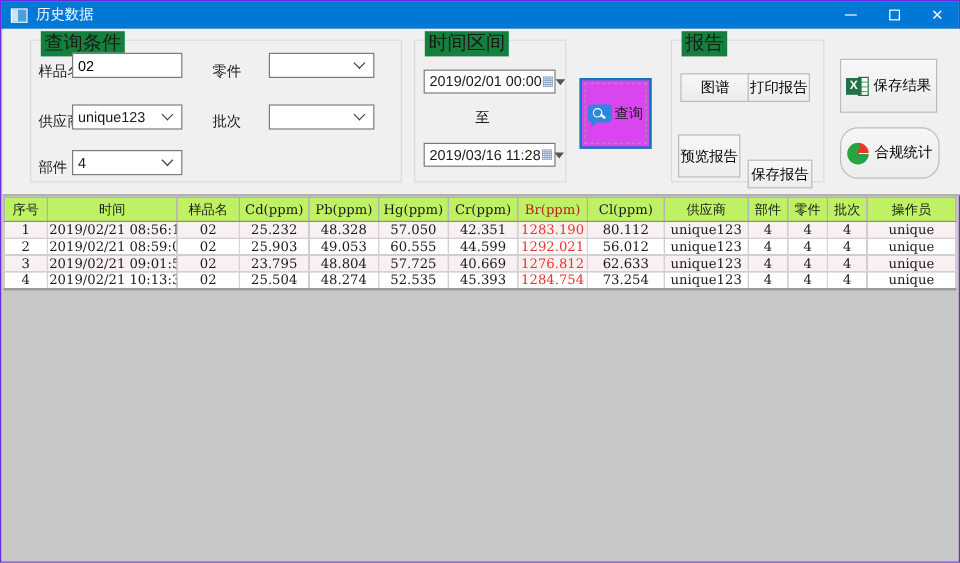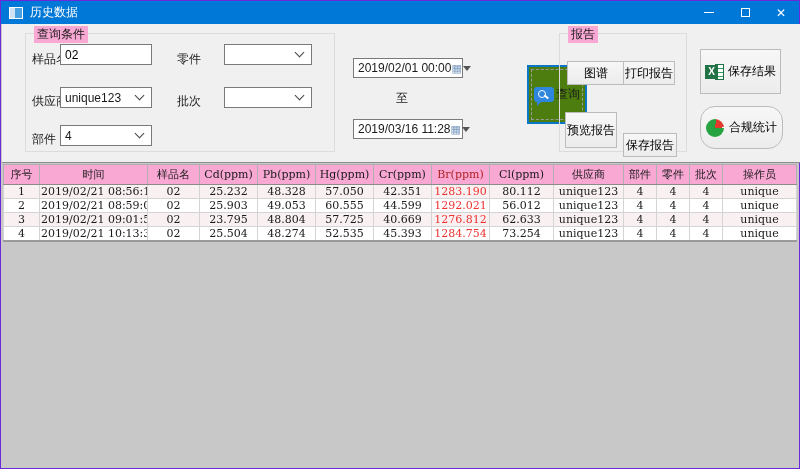--- a/index.html
+++ b/index.html
@@ -16,42 +16,42 @@
   .win-controls { position:absolute; right:0; top:0; height:23px; display:flex; }
   .win-btn { width:36px; height:23px; display:flex; align-items:center; justify-content:center; color:#fff; cursor:default; }
   .glyph-min { width:10px; height:1px; background:#fff; display:inline-block; }
   .glyph-max { width:9px; height:9px; border:1px solid #fff; display:inline-block; }
   .glyph-close { font-size:12px; line-height:1; }
 
   
   .panel { position:absolute; left:1px; top:23px; width:798px; height:139px; background:#f0f0f0; border-bottom:1px solid #8c8c8c; }
 
   .groupbox { position:absolute; border:1px solid #dcdcdc; }
-  .groupbox .gb-label { position:absolute; top:-8px; left:8px; background:#f9a8d4; padding:0 3px; font-size:12px; }
+  .groupbox .gb-label { position:absolute; top:-8px; left:8px; background:#15803d; padding:0 3px; font-size:16px; }
 
   .field-label { position:absolute; font-size:12px; }
 
   .textbox { position:absolute; height:21px; background:#fff; border:1px solid #7a7a7a; font-size:12px;
              padding:0 4px; font-family:"Liberation Sans",sans-serif; }
   .combo { position:absolute; height:21px; background:#fff; border:1px solid #7a7a7a; display:flex; align-items:center; }
   .combo .combo-text { flex:1; padding-left:4px; font-size:12px; white-space:nowrap; overflow:hidden; }
   .chevron { width:7px; height:7px; border-right:1.4px solid #444; border-bottom:1.4px solid #444;
              transform:rotate(45deg); margin-right:8px; margin-top:-4px; }
 
   .datepicker { position:absolute; height:20px; background:#fff; border:1px solid #7a7a7a; display:flex; align-items:center; }
   .datepicker .dp-text { flex:1; padding-left:4px; font-size:12px; white-space:nowrap; }
   .cal-icon { color:#7d9cc0; font-size:11px; line-height:1; margin-right:1px; }
   .dp-arrow { width:0; height:0; border-left:4px solid transparent; border-right:4px solid transparent;
               border-top:5px solid #555; margin-right:4px; }
 
   .btn { position:absolute; background:linear-gradient(#f7f7f7,#ececec); border:1px solid #bcbcbc;
          display:flex; align-items:center; justify-content:center; font-size:12px; cursor:default; }
 
-  .query-btn { position:absolute; left:482px; top:64px; width:60px; height:59px; background:#4d7c0f;
-               border:2px solid #0b76c4; display:flex; align-items:center; justify-content:center;margin-left:44px; }
+  .query-btn { position:absolute; left:482px; top:64px; width:60px; height:59px; background:#d946ef;
+               border:2px solid #0b76c4; display:flex; align-items:center; justify-content:center; }
   .query-btn .focus-rect { position:absolute; inset:2px; border:1px dashed #9a9a9a; }
   .bubble-icon { position:relative; width:20px; height:15px; background:#2e86de; border-radius:3px; margin-right:2px; }
   .bubble-icon::before { content:""; position:absolute; left:4px; top:3px; width:6px; height:6px;
                          border:1.5px solid #fff; border-radius:50%; }
   .bubble-icon::after { content:""; position:absolute; left:10px; top:9px; width:5px; height:1.5px;
                         background:#fff; transform:rotate(40deg); }
   .bubble-tail { position:absolute; left:3px; bottom:-4px; width:0; height:0;
                  border-left:5px solid #2e86de; border-bottom:5px solid transparent; }
 
   .excel-icon { position:relative; width:19px; height:16px; margin-right:4px; }
@@ -60,21 +60,21 @@
                        background-size:100% 4px; background-position:0 3px; }
   .excel-icon .xbox { position:absolute; left:0; top:1px; width:13px; height:14px; background:#217346;
                       color:#fff; font-weight:bold; font-size:10px; display:flex; align-items:center; justify-content:center; }
   .pie-icon { position:relative; width:18px; height:18px; border-radius:50%; margin-right:5px;
               background:conic-gradient(from 8deg, #e23b2e 0 78deg, #fff 78deg 84deg, #27a341 84deg 360deg); }
 
   
   .grid-wrap { position:absolute; left:2px; top:163px; width:795px; }
   table.grid { border-collapse:collapse; table-layout:fixed; width:793px;
                font-family:"DejaVu Serif","Liberation Serif",serif; font-size:11px; }
-  table.grid th { height:20px; background:#f9a8d4; border:1px solid #b0b0b0; border-bottom:1px solid #8a8a8a;
+  table.grid th { height:20px; background:#bef264; border:1px solid #b0b0b0; border-bottom:1px solid #8a8a8a;
                   font-weight:normal; text-align:center; padding:0; white-space:nowrap; overflow:hidden; }
   table.grid td { height:14px; border:1px solid #d4d4d4; text-align:center; padding:0 1px;
                   white-space:nowrap; overflow:hidden; }
   table.grid tr.odd td { background:#f9f1f1; }
   table.grid tr.even td { background:#ffffff; }
   table.grid tr:last-child td { border-bottom:2px solid #9a9a9a; }
   .red-cell { color:#ee3333; }
   .red-head { color:#b22222; }
 </style>
 </head>
@@ -121,20 +121,23 @@
       <span class="combo-text"></span>
       <span class="chevron"></span>
     </div>
 
     <span class="field-label" style="left:30px; top:107px;">部件</span>
     <div class="combo" style="left:58px; top:101px; width:92px;">
       <span class="combo-text">4</span>
       <span class="chevron"></span>
     </div>
 
+    <div class="groupbox" style="left:343px; top:9px; width:127px; height:119px;">
+      <span class="gb-label">时间区间</span>
+    </div>
     <div class="datepicker" style="left:351px; top:34px; width:110px;">
       <span class="dp-text">2019/02/01 00:00</span>
       <span class="cal-icon">▦</span>
       <span class="dp-arrow"></span>
     </div>
     <span class="field-label" style="left:394px; top:66px;">至</span>
     <div class="datepicker" style="left:351px; top:95px; width:110px;">
       <span class="dp-text">2019/03/16 11:28</span>
       <span class="cal-icon">▦</span>
       <span class="dp-arrow"></span>

